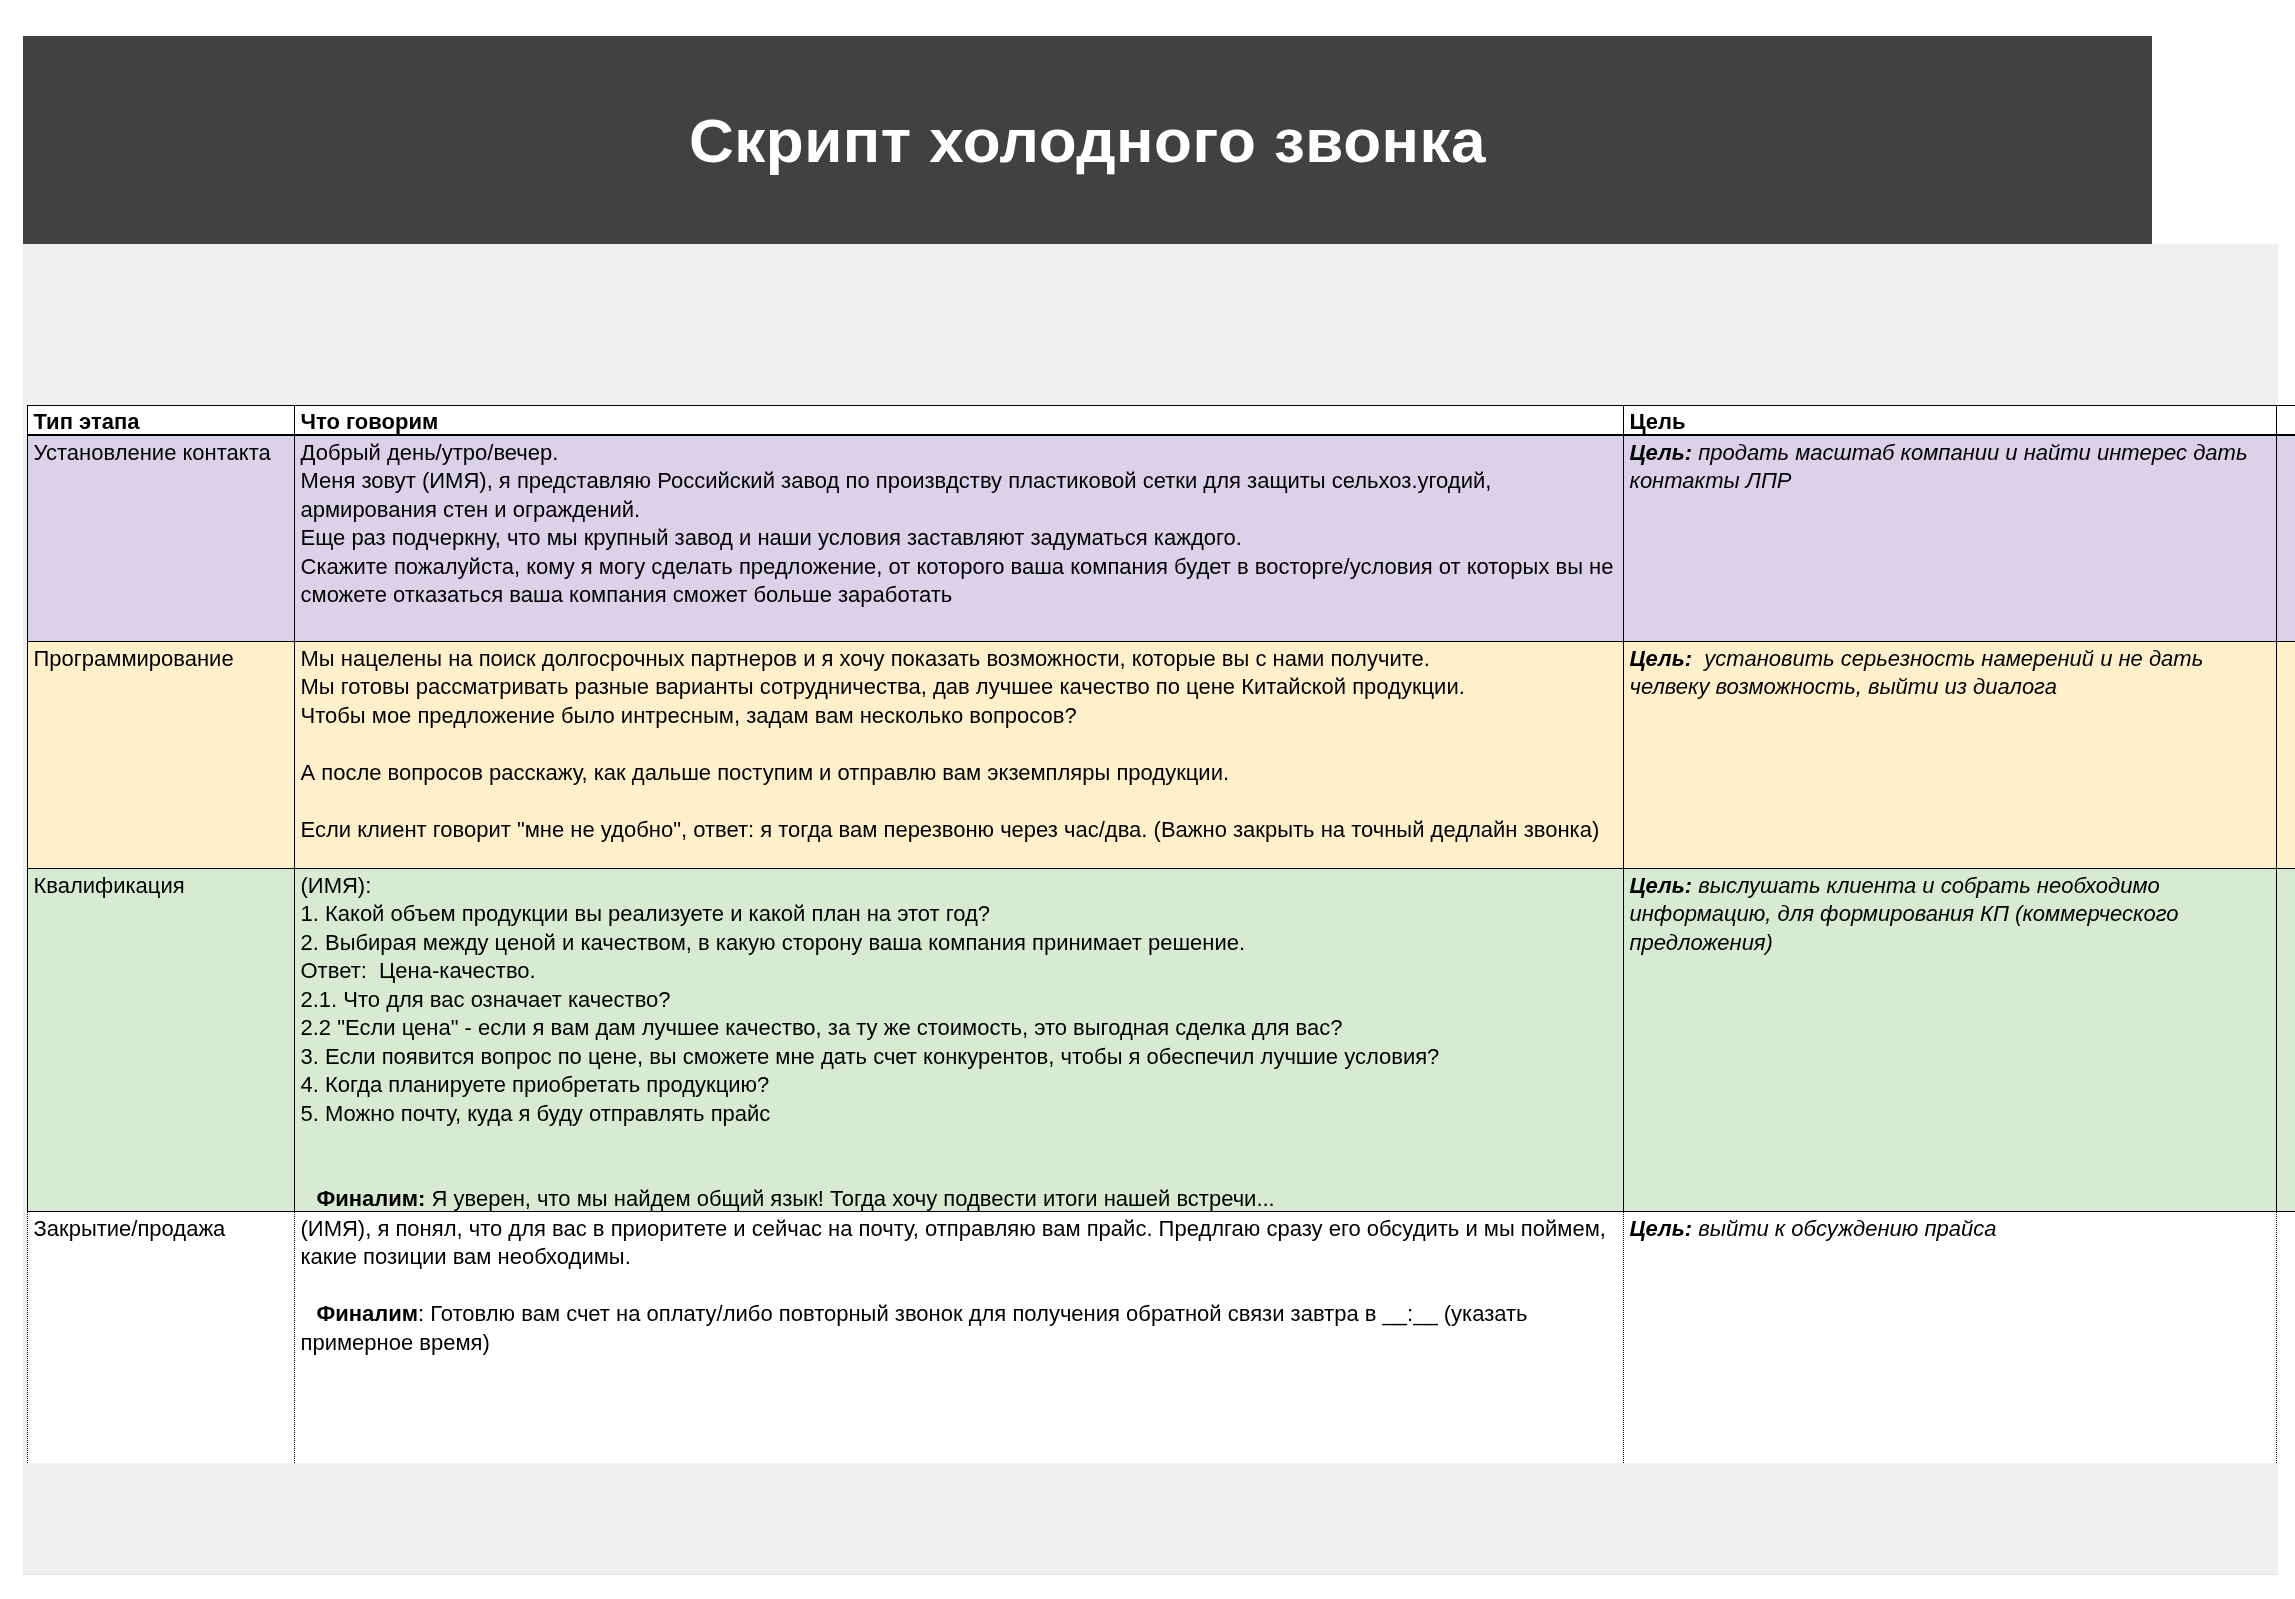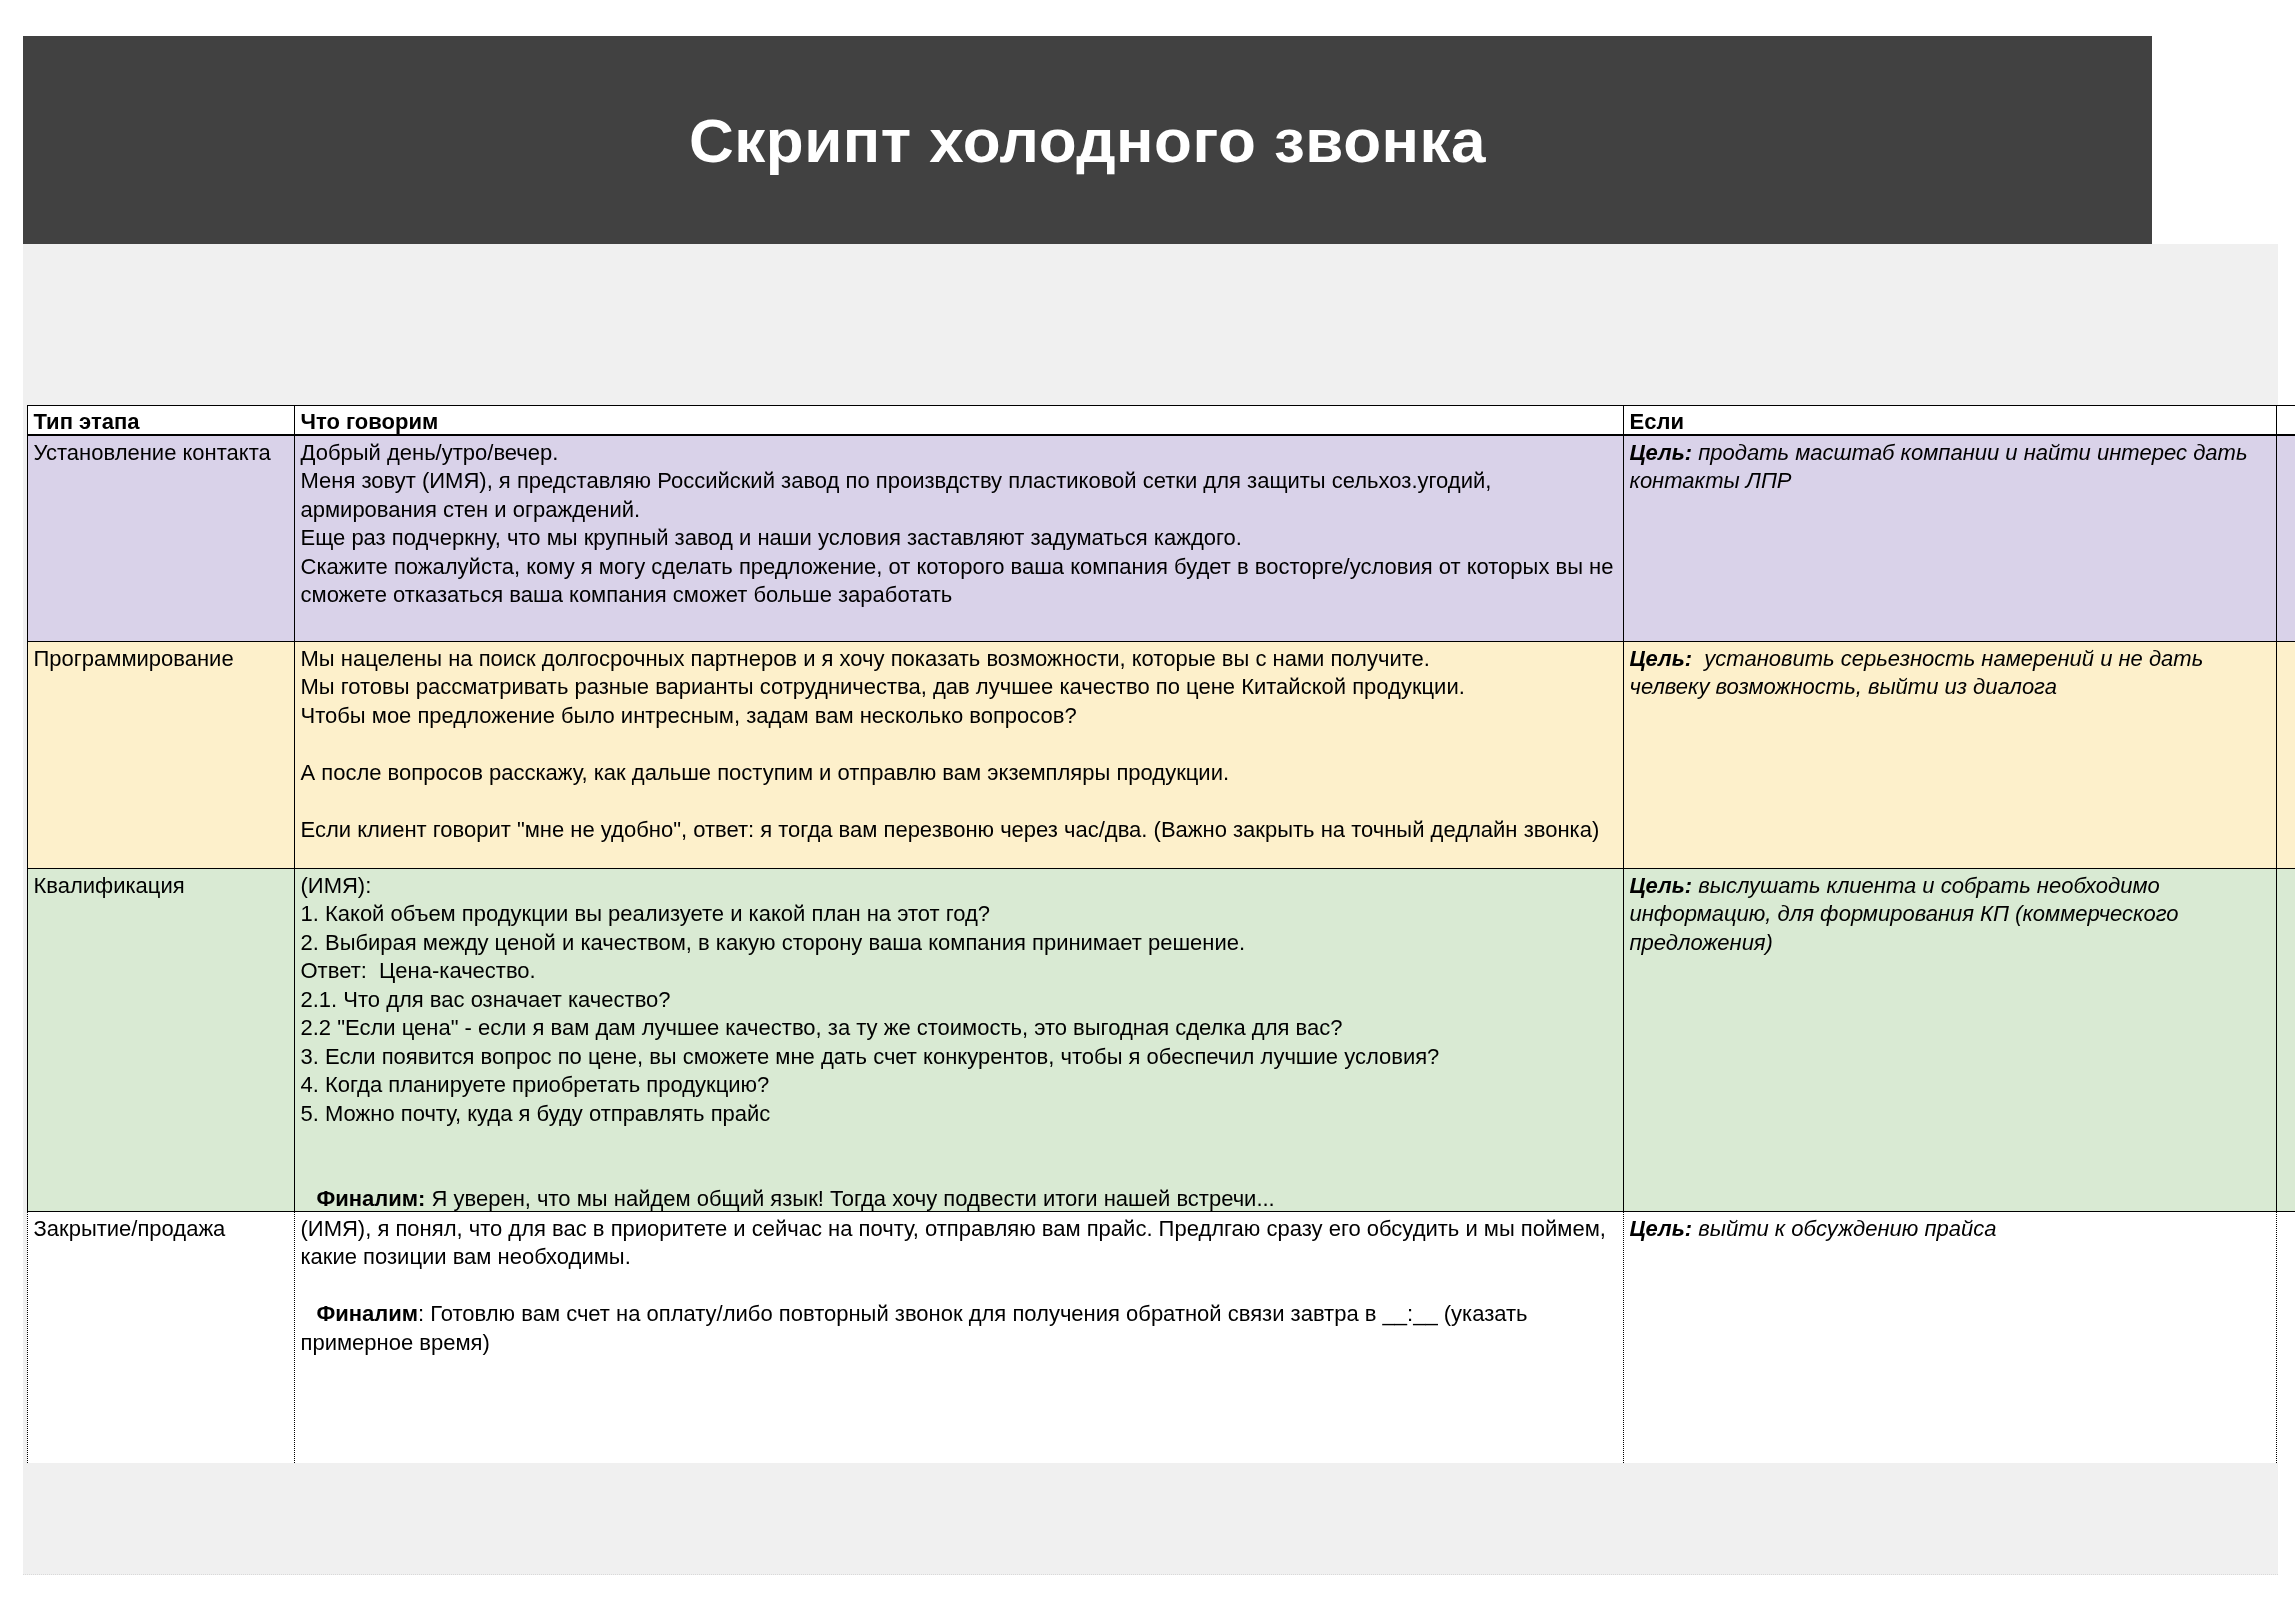--- a/index.html
+++ b/index.html
@@ -36,21 +36,21 @@
     <div class="page-title">Скрипт холодного звонка</div>
   </div>
 
   <div class="content-band" style="background-color: rgb(240, 240, 240);"></div>
 
   <div class="script-table">
 
     <div class="trow header-row">
       <div class="cell">Тип этапа</div>
       <div class="cell">Что говорим</div>
-      <div class="cell">Если</div>
+      <div class="cell">Цель</div>
     </div>
 
     <div class="trow row-1" style="background-color: rgb(217, 210, 233);">
       <div class="cell"><span>Установление контакта</span></div>
       <div class="cell"><span>Добрый день/утро/вечер.
 Меня зовут (ИМЯ), я представляю Российский завод по произвдству пластиковой сетки для защиты сельхоз.угодий, армирования стен и ограждений.
 Еще раз подчеркну, что мы крупный завод и наши условия заставляют задуматься каждого.
 Скажите пожалуйста, кому я могу сделать предложение, от которого ваша компания будет в восторге/условия от которых вы не сможете отказаться ваша компания сможет больше заработать</span></div>
       <div class="cell goal-cell"><span class="goal-label">Цель:</span><span> продать масштаб компании и найти интерес дать контакты ЛПР</span></div>
     </div>

